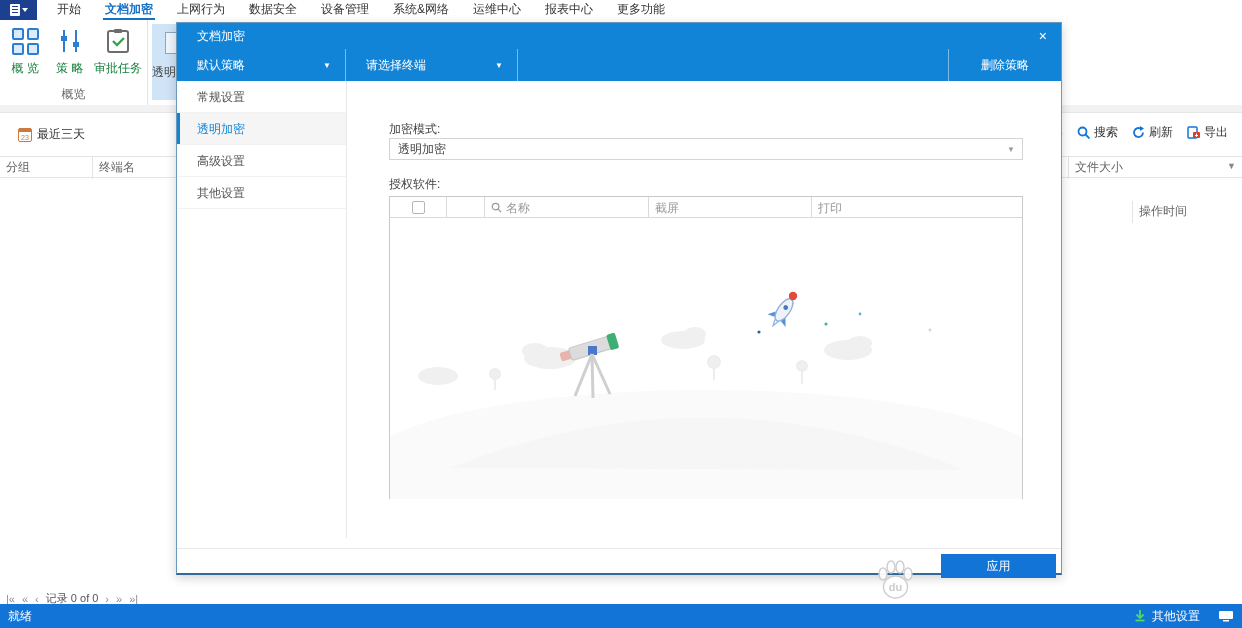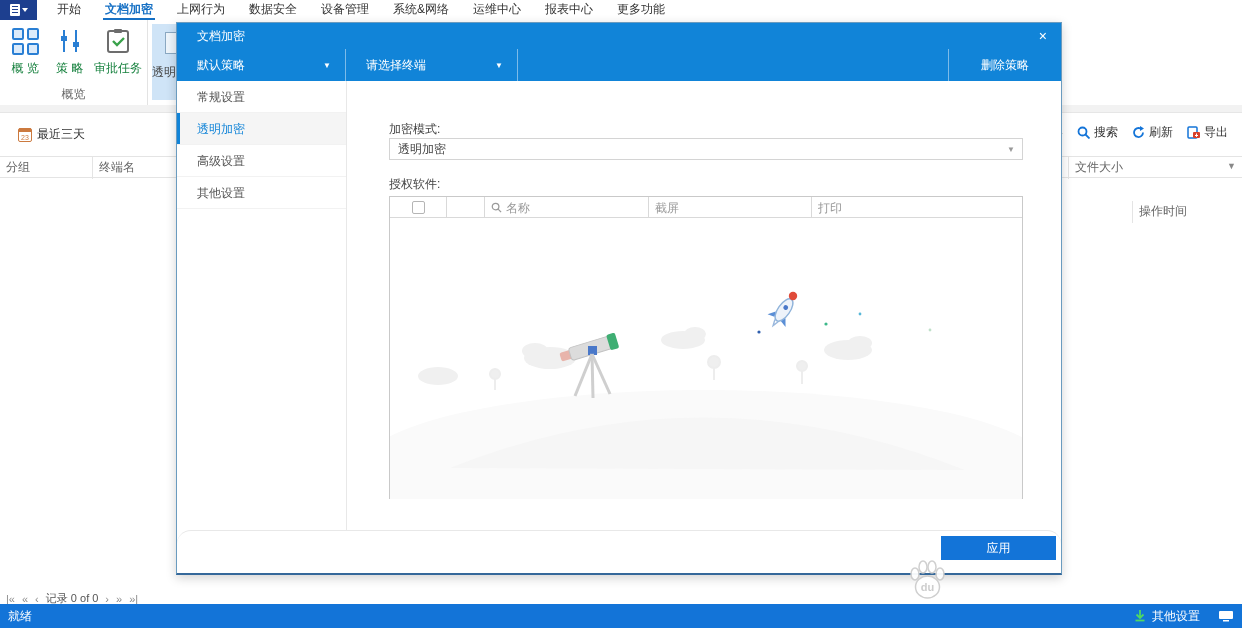--- a/index.html
+++ b/index.html
@@ -78,24 +78,24 @@
   .sw-table { position:absolute; left:42px; top:115px; width:634px; height:303px; border:1px solid #c9c9c9; background:#fff; }
   .swt-header { position:relative; height:21px; border-bottom:1px solid #d9d9d9; color:#999; }
   .swt-cell { position:absolute; top:0; height:21px; line-height:20px; display:flex; align-items:center; border-left:1px solid #d9d9d9; padding-left:6px; gap:4px; }
   .swt-cell.c0 { left:0; width:56px; border-left:none; justify-content:center; padding-left:0; }
   .swt-cell.c1 { left:56px; width:38px; }
   .swt-cell.c2 { left:94px; width:164px; }
   .swt-cell.c3 { left:258px; width:163px; }
   .swt-cell.c4 { left:421px; width:213px; }
   .chk { width:13px; height:13px; border:1px solid #b5b5b5; background:#fff; border-radius:2px; cursor:pointer; }
   .swt-body { position:relative; height:281px; overflow:hidden; }
-  .dlg-footer { position:absolute; bottom:0; left:0; width:100%; height:43px; border-top:1px solid #e8e8e8; background:#fff;border-radius:14px; }
+  .dlg-footer { position:absolute; bottom:0; left:0; width:100%; height:25px; border-top:1px solid #e8e8e8; background:#fff; }
   .apply-btn { position:absolute; right:5px; top:5px; width:115px; height:24px; background:#1374d8; color:#fff; border:none; font-size:12px; cursor:pointer; font-family:inherit; }
   
-  .watermark { position:absolute; left:908px; top:560px; z-index:20; display:flex; align-items:flex-end; gap:4px; pointer-events:none; }
+  .watermark { position:absolute; left:876px; top:560px; z-index:20; display:flex; align-items:flex-end; gap:4px; pointer-events:none; }
   .wm-text { font-size:33px; font-weight:bold; letter-spacing:1px; color:rgba(255,255,255,0.92); -webkit-text-stroke:1.2px #cdcdcd; text-shadow:0 0 1px #d8d8d8; white-space:nowrap; }
   
   svg.ic { display:block; }
 </style>
 </head>
 <body>
 
 <div class="menubar">
   <div class="app-btn">
     <span class="sq"></span>

